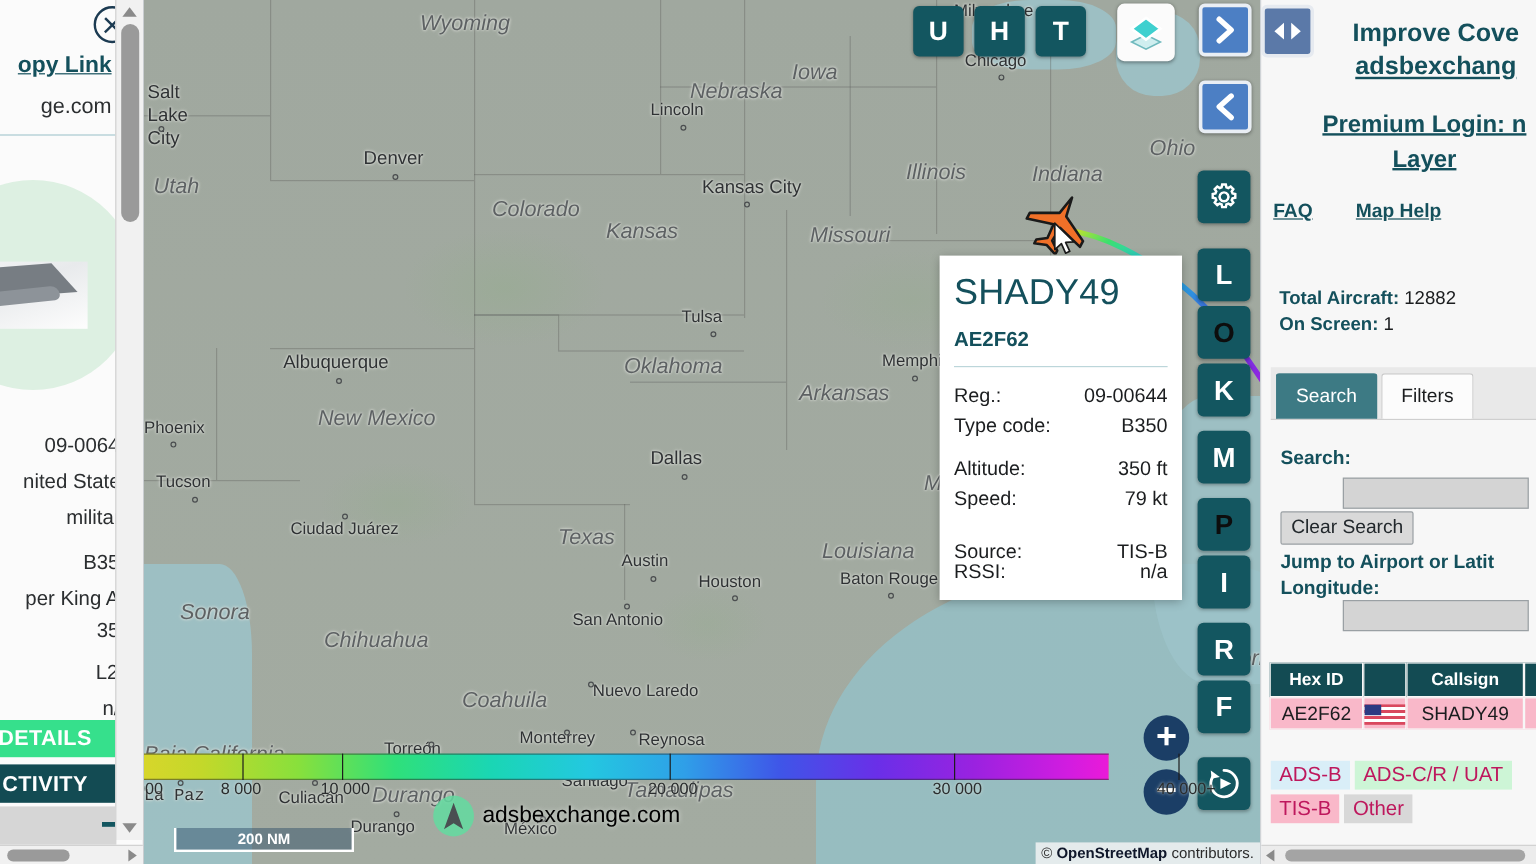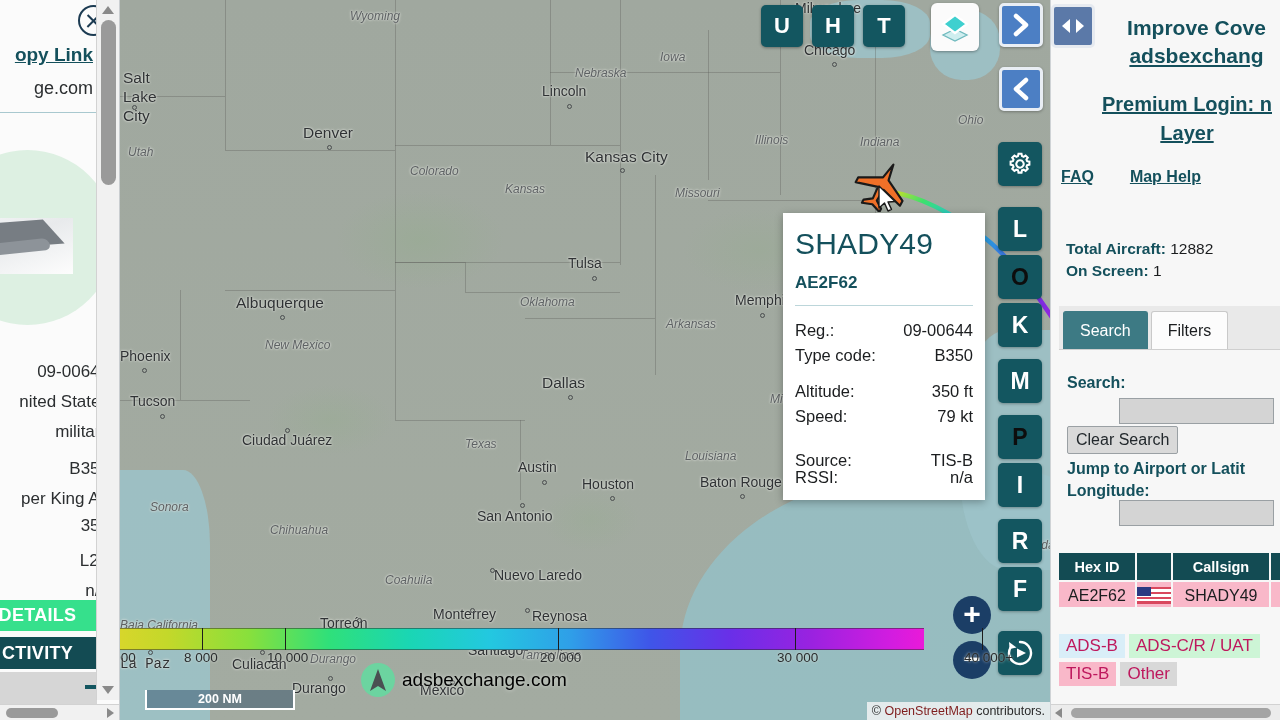--- a/index.html
+++ b/index.html
@@ -39,21 +39,21 @@
 
   
   .border{ position:absolute; background:rgba(90,92,88,.34); }
   .bh{ height:1px; } .bv{ width:1px; }
 
   .label{
     position:absolute; color:#43474a; white-space:nowrap;
     text-shadow:0 0 3px rgba(225,228,222,.95),0 0 2px rgba(225,228,222,.95);
     pointer-events:none;
   }
-  .state-label{ font-style:italic; font-size:12px; color:#5d6163; }
+  .state-label{ font-style:italic; font-size:18px; color:#5d6163; }
   .city-label{ font-size:14px; color:#2f3234; }
   .city-big{ font-size:15.5px; }
   .dot{ position:absolute; width:5px; height:5px; border:1px solid #4a4d4f; border-radius:50%; }
 
   
   #trail{
     position:absolute; left:770px; top:186px; width:175px; height:150px;
     pointer-events:none;
   }
   #plane-icon{
@@ -118,21 +118,21 @@
     text-align:center; line-height:18px;
   }
   #brand{
     position:absolute; left:240px; top:662px; display:flex; align-items:center; gap:6px;
   }
   #brand-text{ font-size:19px; color:#000000; text-shadow:0 0 4px rgba(230,232,228,.9); }
   #osm-attr{
     position:absolute; right:0px; bottom:0px; background:rgba(245,245,245,.82);
     font-size:12.5px; color:#2b2b2b; padding:2px 5px;
   }
-  #osm-attr a{ color:#7f1d1d; text-decoration:none; }
+  #osm-attr a{ color:#0f172a; text-decoration:none;font-weight:bold; }
 
   
   #left-panel{
     position:absolute; left:0; top:0; width:120px; height:720px;
     background:#fbfbfb; overflow:hidden; border-right:1px solid #c9cdd0;
   }
   #lp-close{
     position:absolute; right:10px; top:5px; width:31px; height:31px;
     border:2px solid #1c3b52; border-radius:50%; cursor:pointer;
   }

